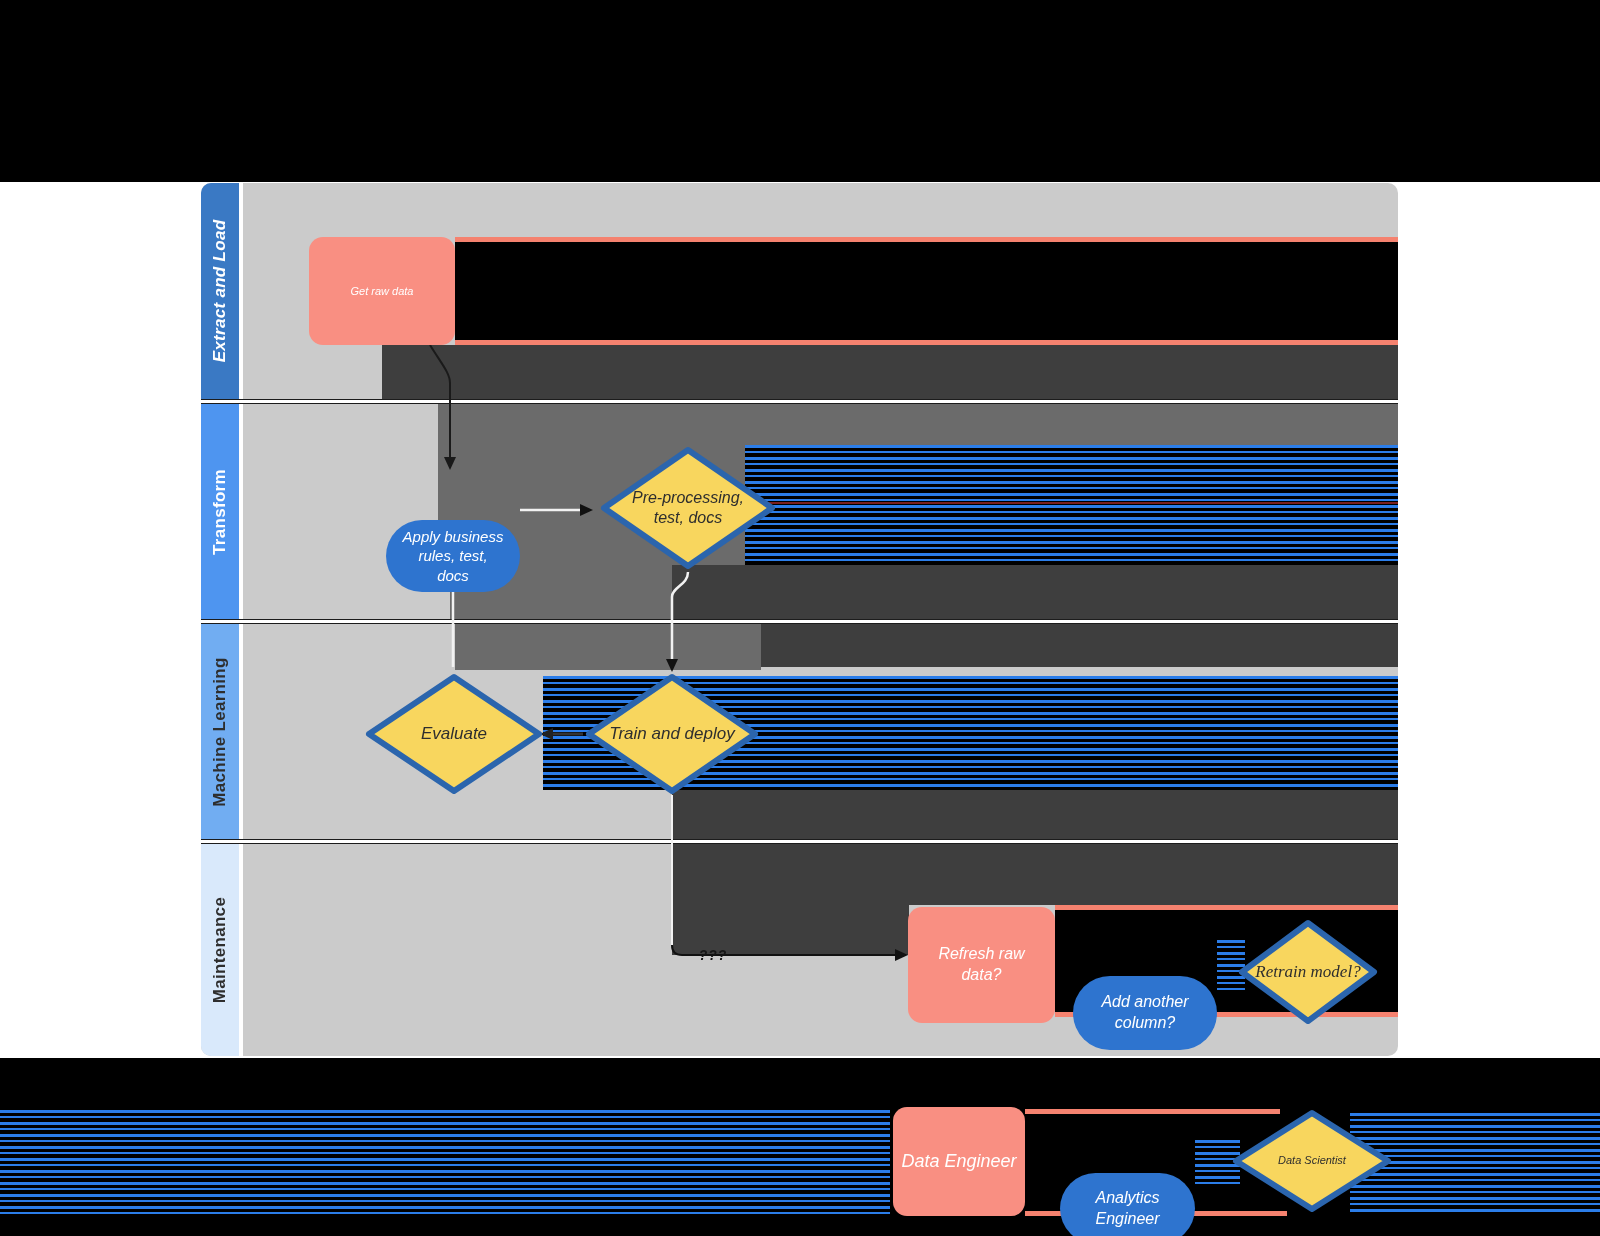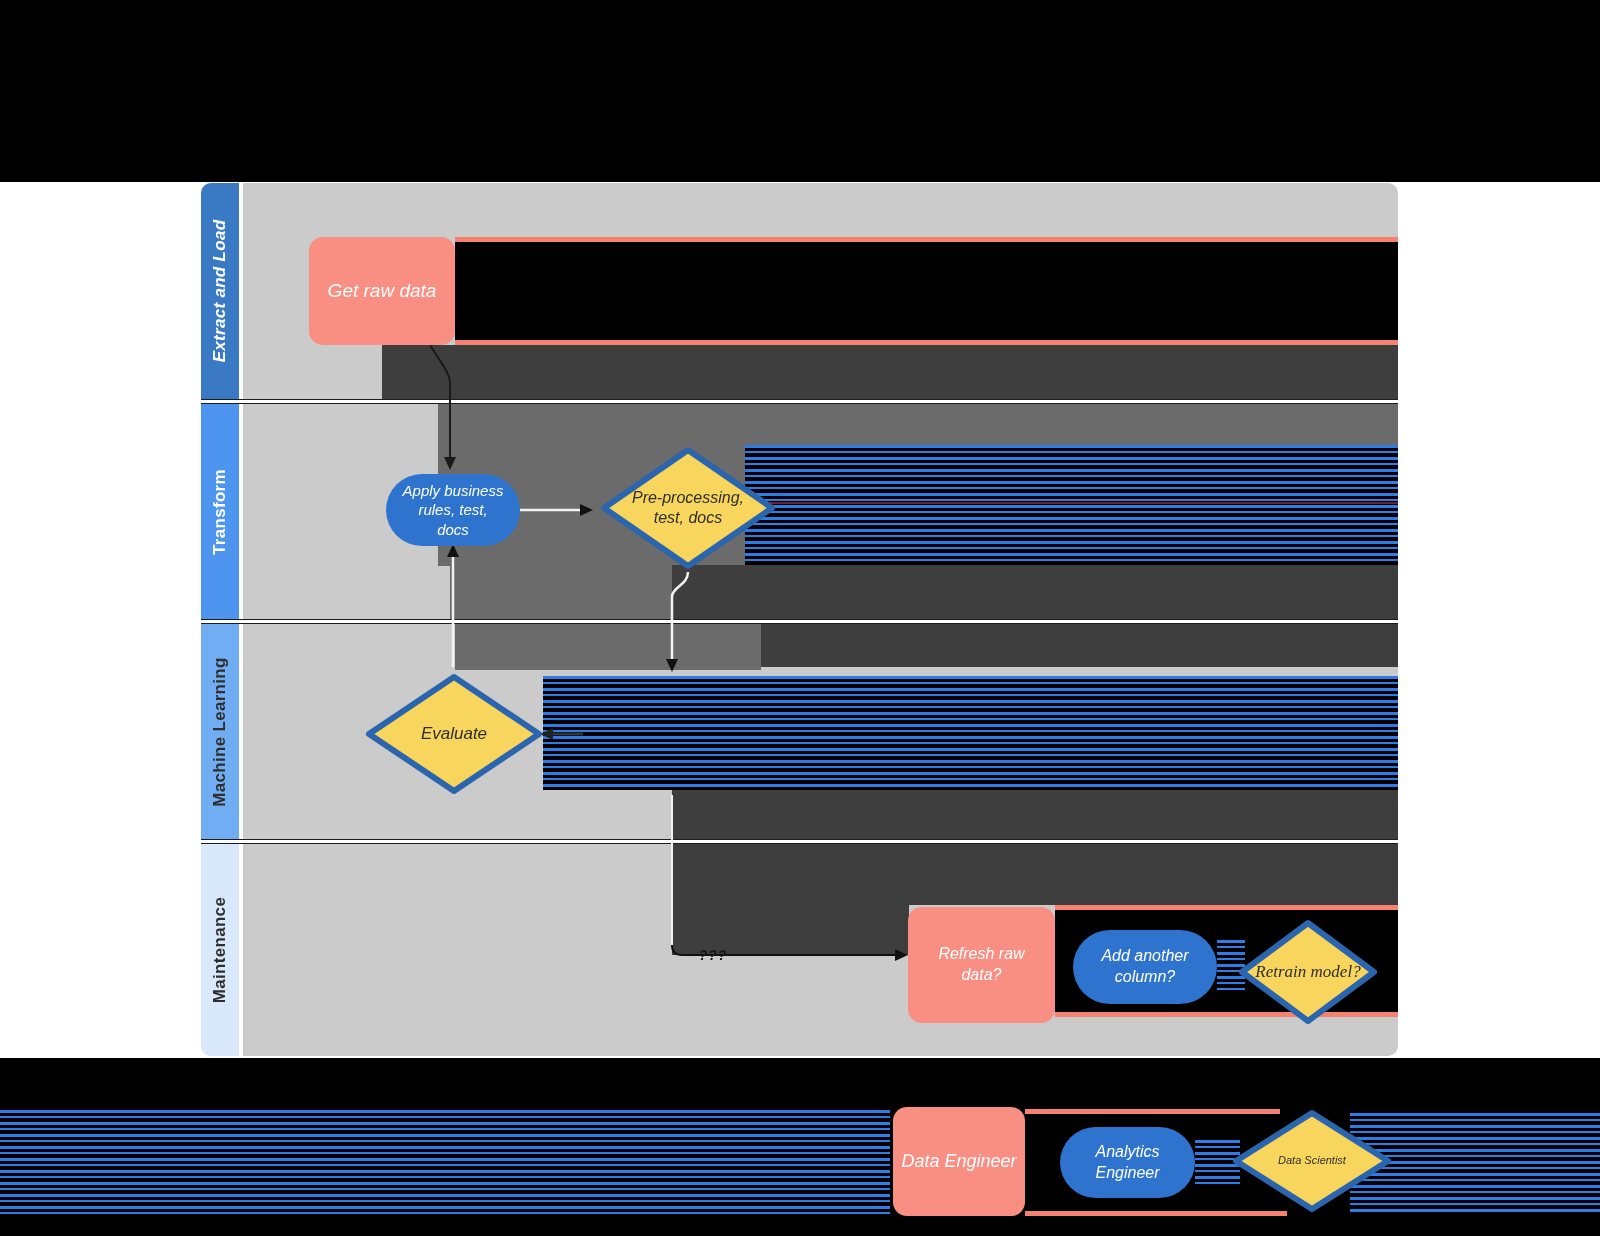--- a/index.html
+++ b/index.html
@@ -19,21 +19,21 @@
   .sep{position:absolute;left:0;width:1197px;height:5px;background:#fff;
        border-top:1px solid #1c1c1c;border-bottom:1px solid #1c1c1c;box-sizing:border-box;}
   .ov-mid{background:var(--gray-mid);}
   .ov-charcoal{background:var(--charcoal);}
   .ov-blackband{background:#000;border-top:5px solid var(--salmon-line);border-bottom:5px solid var(--salmon-line);box-sizing:border-box;}
   .redline{position:absolute;left:0;width:100%;height:2px;background:var(--stripe-red);}
   
   .node{display:flex;align-items:center;justify-content:center;text-align:center;
         font-style:italic;white-space:pre-line;line-height:1.3;}
   .rectnode{background:var(--salmon);border-radius:14px;color:var(--white-text);}
-  .stadium{background:var(--shape-blue);border-radius:999px;color:var(--white-text);}
+  .stadium{background:var(--shape-blue);border-radius:999px;color:var(--white-text);margin-top:46px;}
   .diamond{position:absolute;}
   .diamond svg{position:absolute;inset:0;}
   .diamond-poly{fill:var(--diamond-yellow);stroke:var(--diamond-border);stroke-width:6;stroke-linejoin:round;}
   .dlabel{position:absolute;inset:0;display:flex;align-items:center;justify-content:center;text-align:center;
           font-style:italic;color:var(--dark-text);white-space:pre-line;line-height:1.25;}
   #connectors{position:absolute;left:0;top:0;z-index:5;pointer-events:none;}
   .shape-layer{z-index:6;}
   #q-label{z-index:7;font-weight:bold;font-style:italic;color:#161616;font-size:14px;letter-spacing:1px;}
   .salmon-line{position:absolute;height:5px;background:var(--salmon-line);}
 </style>
@@ -102,21 +102,21 @@
       <polygon points="246,374 258,374 252,361" fill="#111"></polygon>
       <path d="M487,389 C487,402 471,404 471,414 L471,476" fill="none" stroke="#f2f2f2" stroke-width="2.5"></path>
       <polygon points="465,476 477,476 471,489" fill="#111"></polygon>
       <path d="M382,551 L352,551" fill="none" stroke="#333" stroke-width="3"></path>
       <polygon points="352,545 352,557 339,551" fill="#222"></polygon>
       <path d="M471,612 L471,762" fill="none" stroke="#f2f2f2" stroke-width="2"></path>
       <path d="M471,762 Q471,772 481,772 L694,772" fill="none" stroke="#111" stroke-width="2"></path>
       <polygon points="694,766 694,778 707,772" fill="#111"></polygon>
     </svg>
 
-    <div class="abs node rectnode shape-layer" style="left:108px;top:54px;width:146px;height:108px;font-size:19px;">
+    <div class="abs node rectnode shape-layer" style="left:108px;top:54px;width:146px;height:108px;font-size:11px;">
       <span>Get raw data</span>
     </div>
 
     <div class="abs node stadium shape-layer" style="left:185px;top:291px;width:134px;height:72px;font-size:15px;">
       <span>Apply business
 rules, test,
 docs</span>
     </div>
 
     <div class="diamond shape-layer" style="left:164px;top:490px;width:178px;height:122px;">
@@ -127,20 +127,26 @@
     </div>
 
     <div class="diamond shape-layer" style="left:399px;top:263px;width:176px;height:124px;">
       <svg viewBox="0 0 176 124">
         <polygon class="diamond-poly" points="88,4 172,62 88,120 4,62"></polygon>
       </svg>
       <div class="dlabel" style="font-size:16px;">Pre-processing,
 test, docs</div>
     </div>
 
+    <div class="diamond shape-layer" style="left:384px;top:490px;width:174px;height:122px;">
+      <svg viewBox="0 0 174 122">
+        <polygon class="diamond-poly" points="87,4 170,61 87,118 4,61"></polygon>
+      </svg>
+      <div class="dlabel" style="font-size:17px;">Train and deploy</div>
+    </div>
 
     <div class="abs node rectnode shape-layer" style="left:707px;top:724px;width:147px;height:116px;font-size:16px;">
       <span>Refresh raw
 data?</span>
     </div>
 
     <div class="abs node stadium shape-layer" style="left:872px;top:747px;width:144px;height:74px;font-size:16px;">
       <span>Add another
 column?</span>
     </div>

